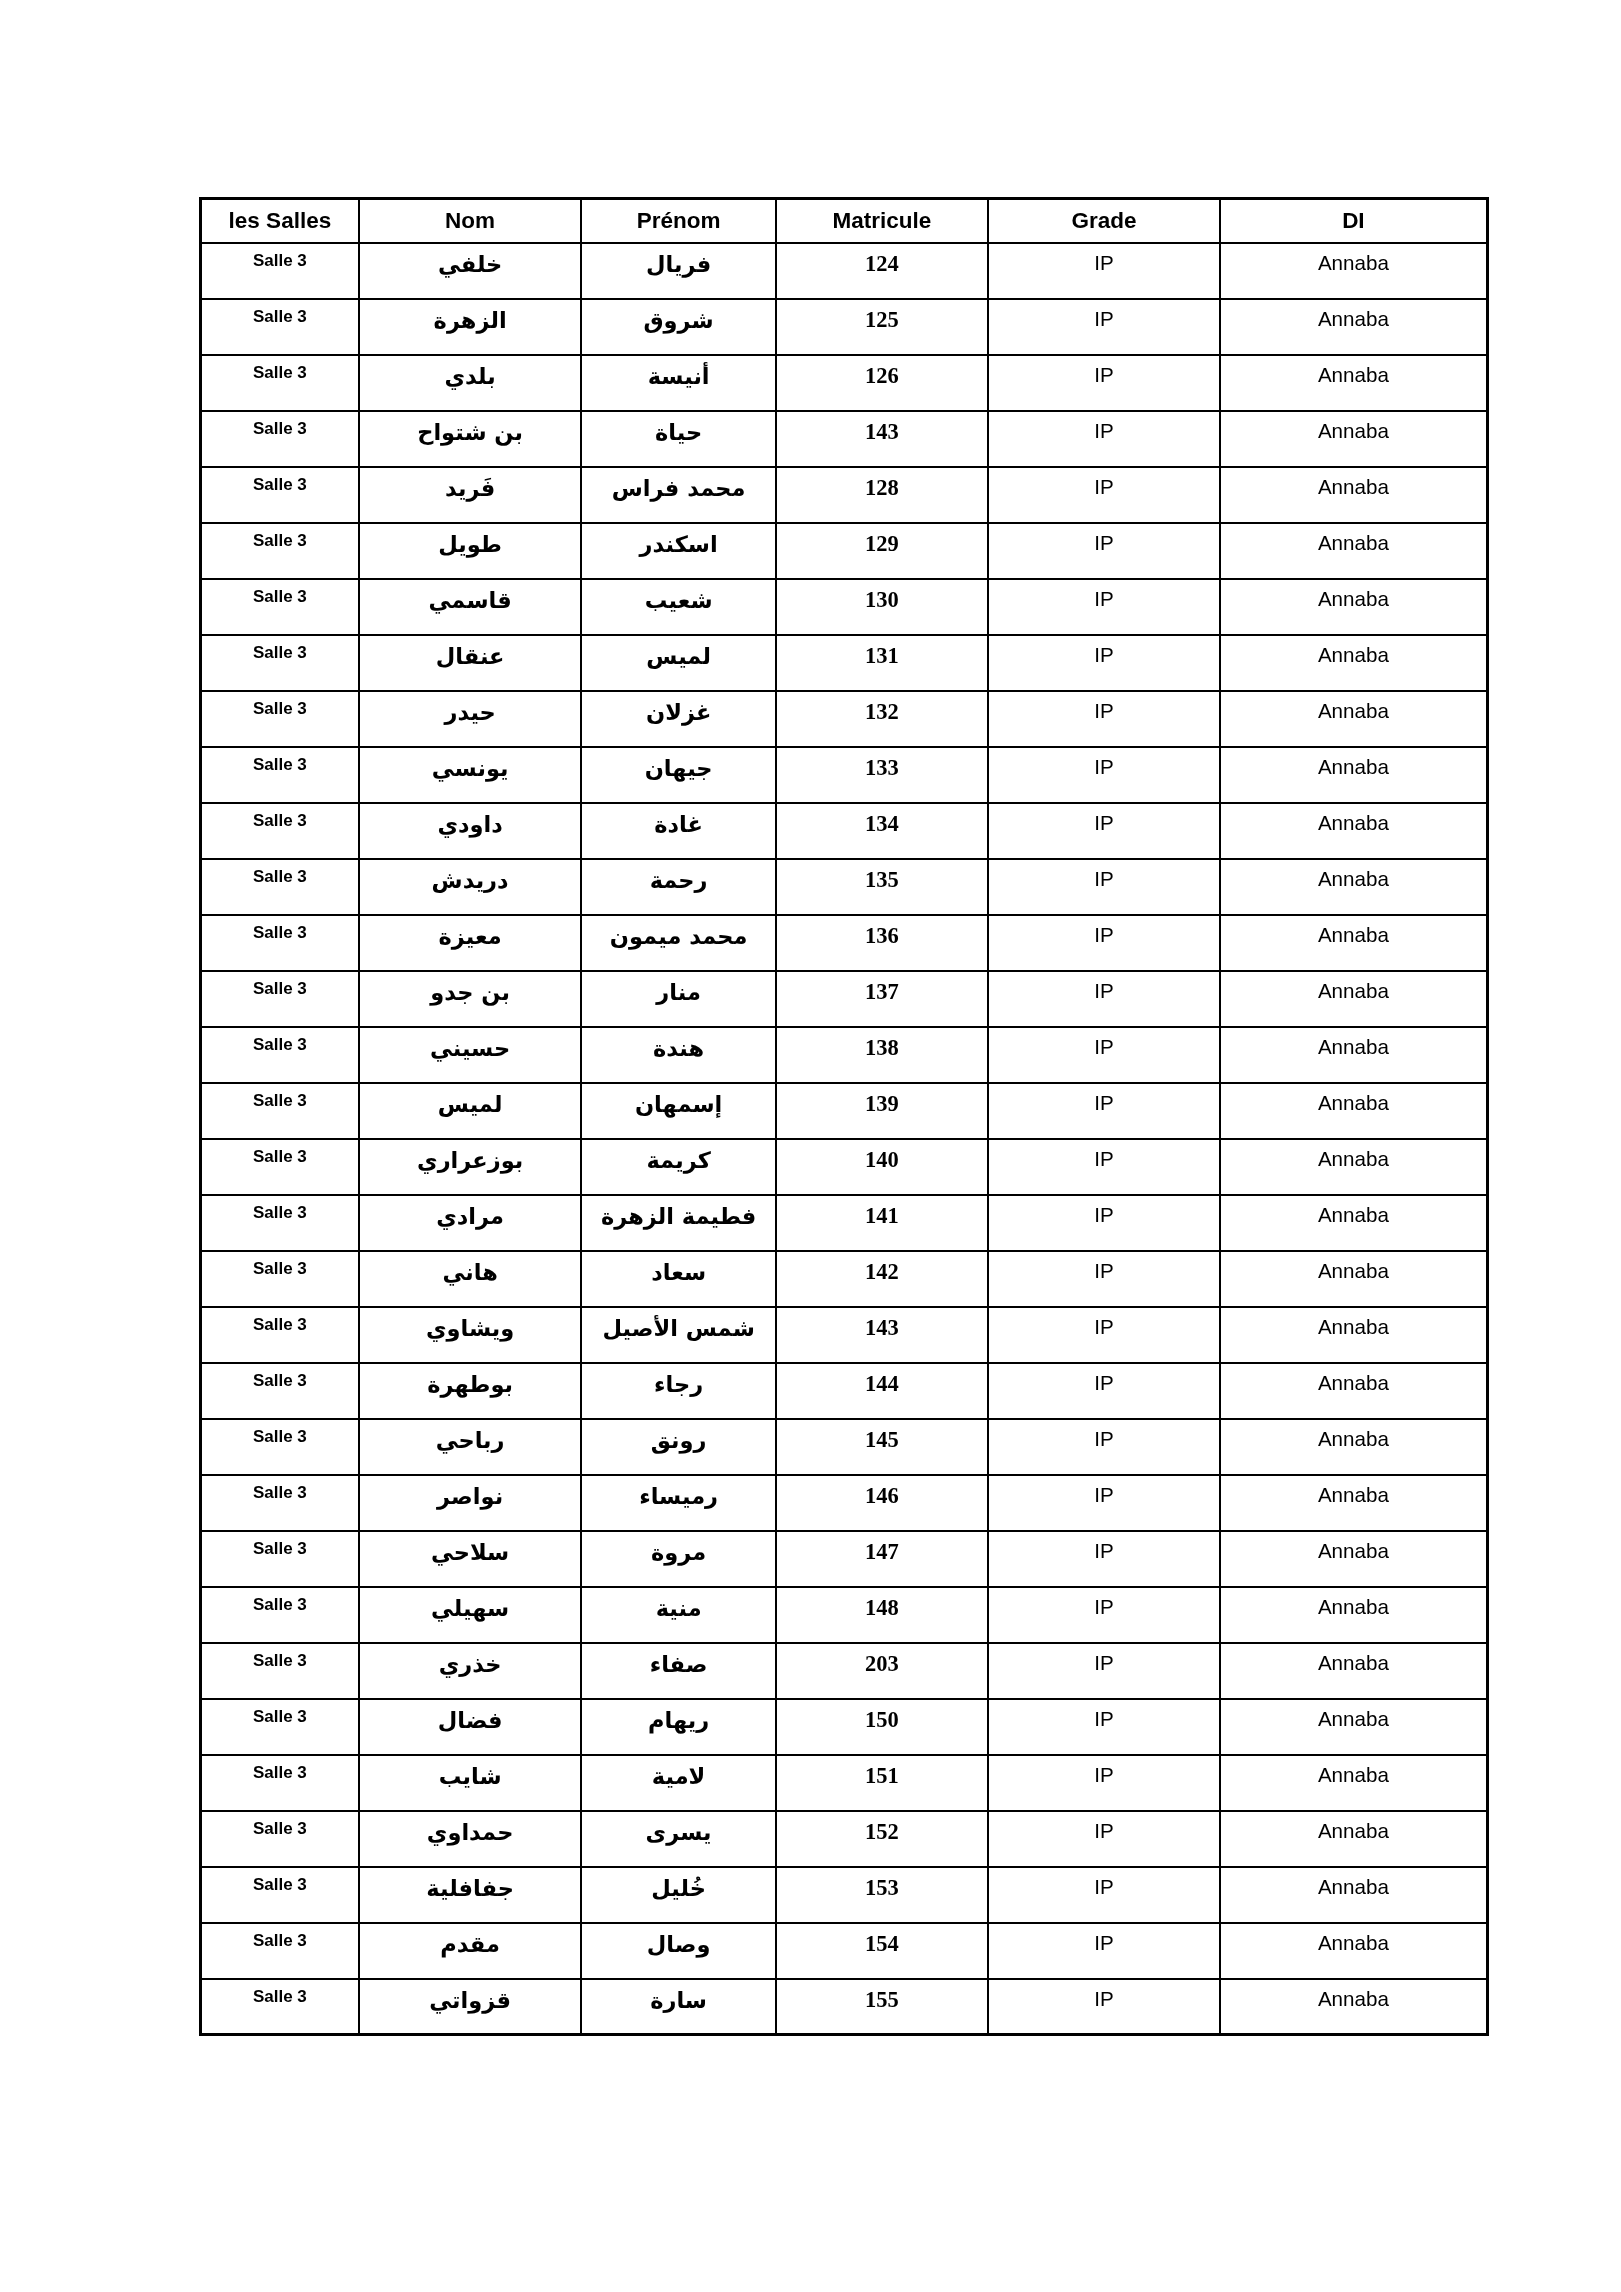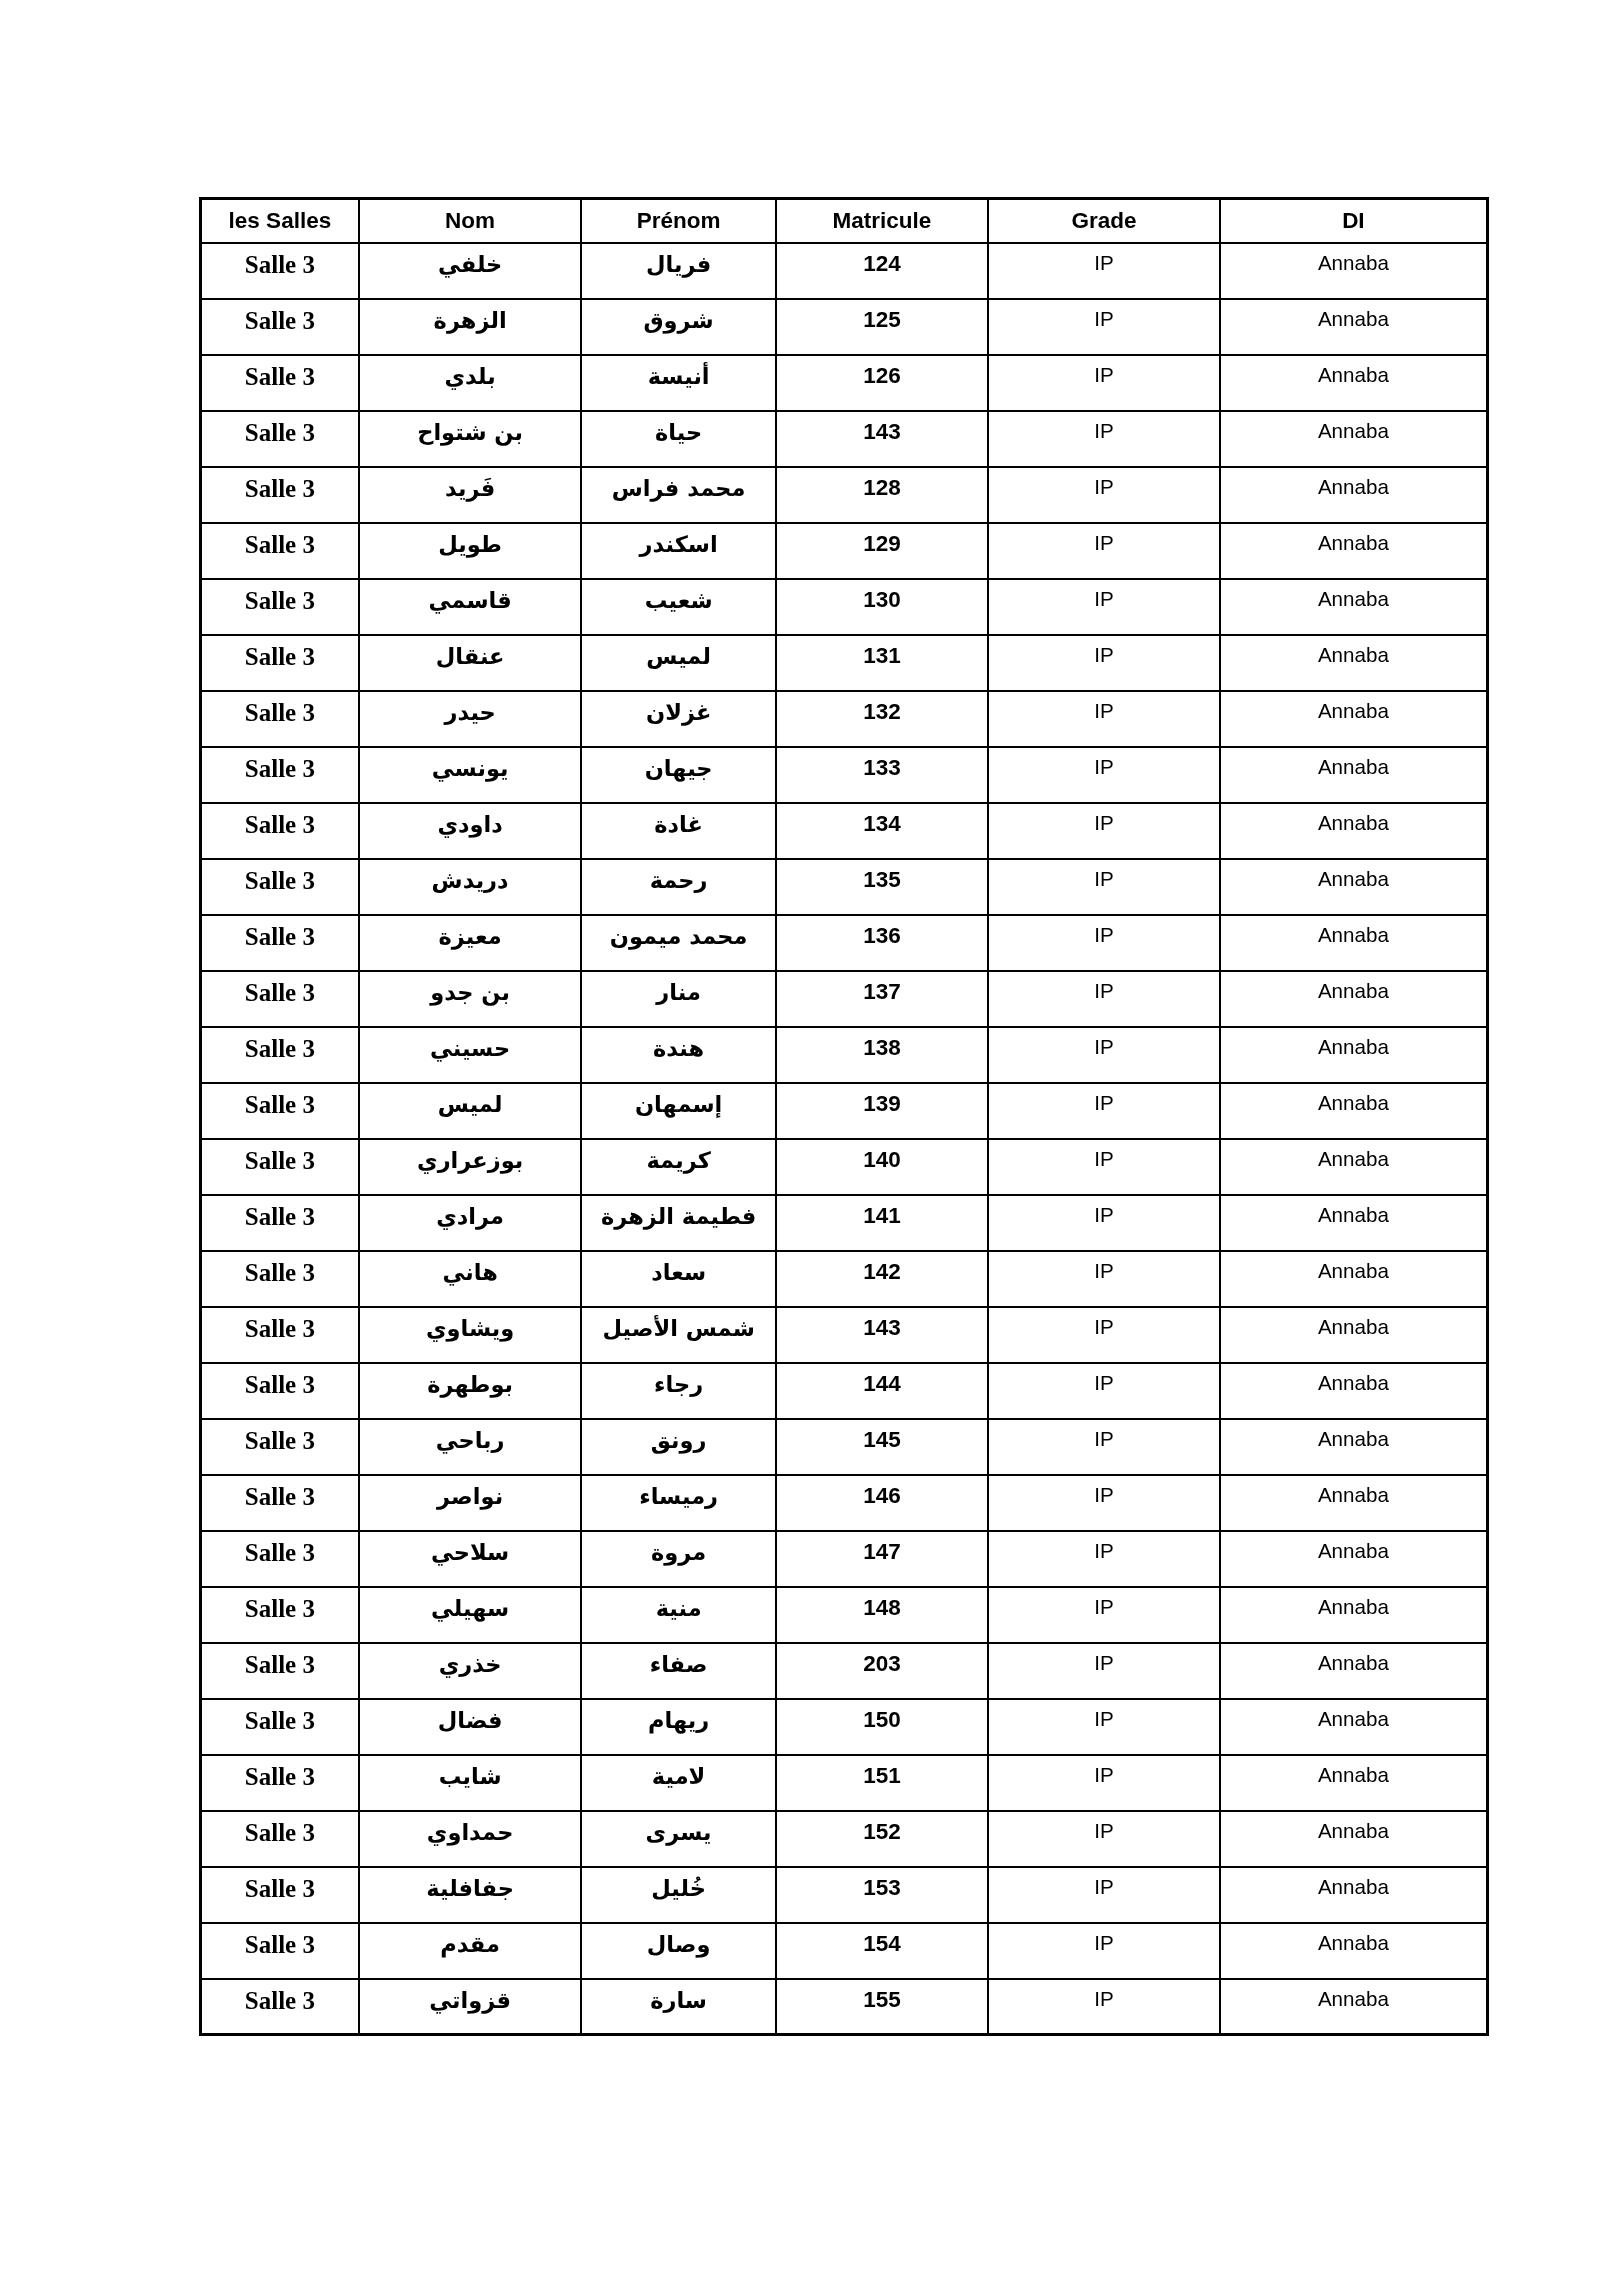--- a/index.html
+++ b/index.html
@@ -52,33 +52,33 @@
   }
   .doc-table tbody tr {
     height: 56px;
   }
   .doc-table tbody td {
     text-align: center;
     vertical-align: top;
     padding: 7.8px 3.9px 0 3.9px;
   }
   td.c-salle {
-    font-family: Liberation Serif, serif;
+    font-family: Liberation Sans, sans-serif;
     font-weight: bold;
-    font-size: 25px;
+    font-size: 17px;
   }
   td.c-ar {
     font-family: "DejaVu Sans", sans-serif;
     font-weight: bold;
     font-size: 22.5px;
     direction: rtl;
     padding-top: 5.9px;
   }
   td.c-mat {
-    font-family: Liberation Sans, sans-serif;
+    font-family: Liberation Serif, serif;
     font-weight: bold;
     font-size: 22.5px;
   }
   td.c-grade, td.c-di {
     font-family: "Liberation Sans", sans-serif;
     font-weight: normal;
     font-size: 20.6px;
     padding-top: 9.8px;
   }
 </style>

